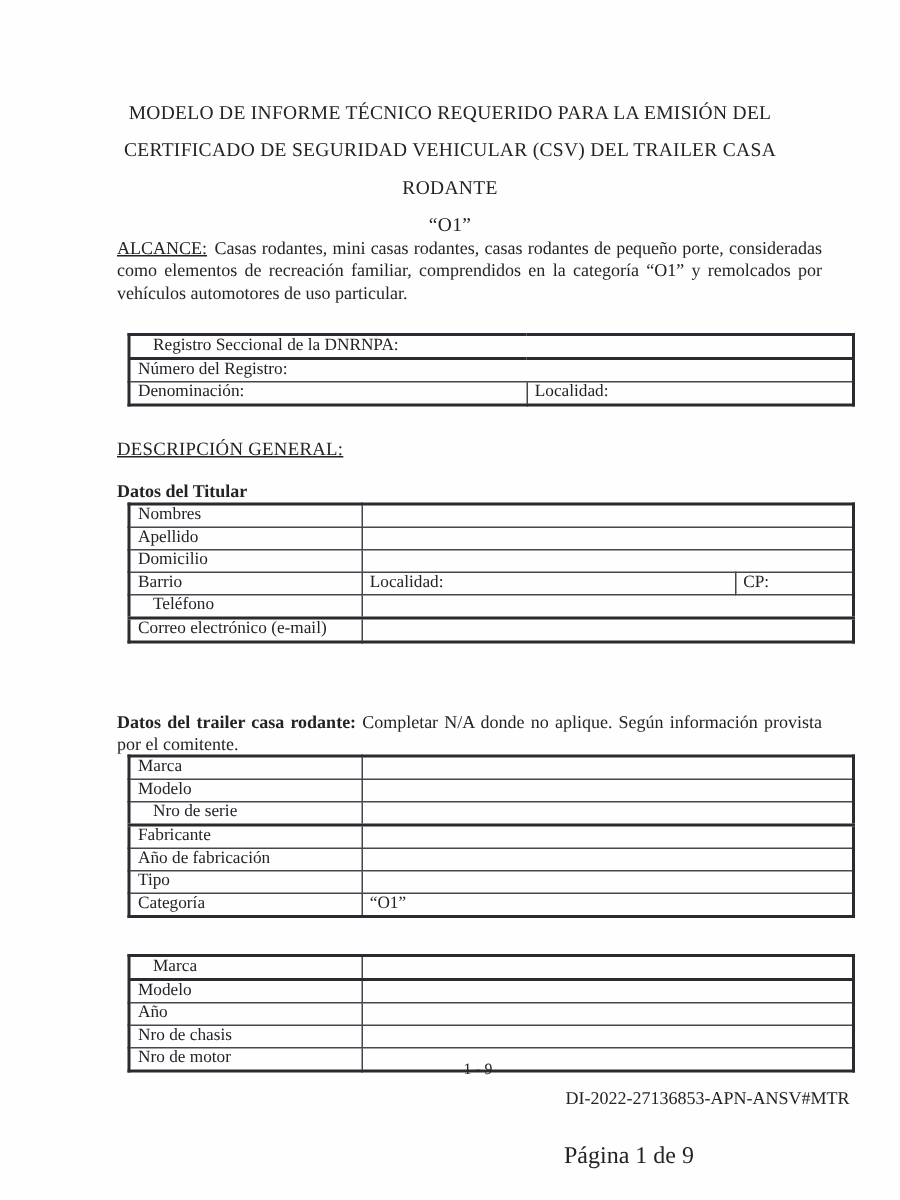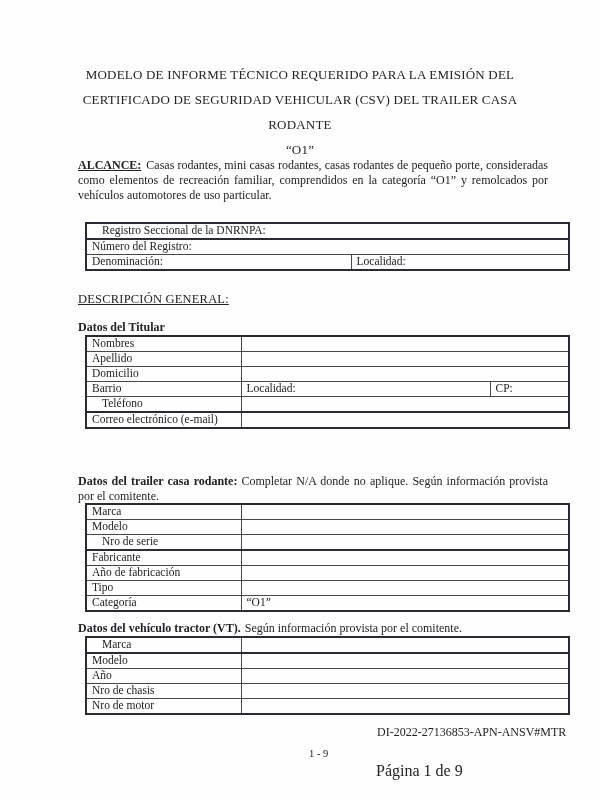--- a/index.html
+++ b/index.html
@@ -17,38 +17,38 @@
   }
   .page{position:absolute;inset:0;background:var(--page_bg);}
   .abs{position:absolute;}
 
   
   .title{left:52px;top:62px;width:496px;text-align:center;
          font-weight:normal;font-size:13px;line-height:25px;letter-spacing:.2px;}
 
   
   .para{left:78px;width:470px;font-size:12px;line-height:15px;text-align:justify;}
-  .lbl-underline{font-weight:bold;text-decoration:underline;margin-right:5px;}
+  .lbl-underline{font-weight:normal;text-decoration:underline;margin-right:5px;}
   .lbl-bold{font-weight:bold;margin-right:4px;}
 
   .heading-ul{left:78px;font-size:12.5px;font-weight:normal;text-decoration:underline;letter-spacing:.2px;}
   .heading-b{left:78px;font-size:12px;font-weight:bold;}
 
   
   table.doc{border-collapse:collapse;table-layout:fixed;width:483px;
             border:2px solid var(--border_outer);}
   table.doc td{border:1px solid var(--border_inner);height:14px;
                font-size:11.5px;line-height:13px;padding:0 2px 1px 5px;
                vertical-align:middle;overflow:hidden;white-space:nowrap;}
   table.t1 td{height:13px;}
   tr.thick td{border-bottom-width:2px;border-bottom-color:var(--border_outer);padding-left:15px;}
 
   
   .doc-id{left:377px;top:725px;font-size:12px;text-align:center;}
-  .page-range{left:309px;top:748px;font-size:10.5px;}
+  .page-range{left:309px;top:708px;font-size:10.5px;}
   .page-num{left:376px;top:762px;font-size:16px;}
 </style>
 </head>
 <body>
 
 <div class="page">
 
   <div class="abs title">
     <div>MODELO DE INFORME TÉCNICO REQUERIDO PARA LA EMISIÓN DEL</div>
     <div>CERTIFICADO DE SEGURIDAD VEHICULAR (CSV) DEL TRAILER CASA RODANTE</div>
@@ -151,23 +151,20 @@
       <td>Tipo</td>
       <td></td>
     </tr>
     <tr>
       <td>Categoría</td>
       <td>“O1”</td>
     </tr>
   </tbody>
     </table>
 
-  <div class="abs para" style="top:621px;">
-    <span class="lbl-bold">Datos del vehículo tractor (VT).</span><span>Según información provista por el comitente.</span>
-  </div>
 
   <table class="doc abs" style="left:85px;top:636px;">
     <colgroup>
         <col style="width:155px">
         <col style="width:328px">
       </colgroup>
     <tbody>
         <tr class="thick">
       <td>Marca</td>
       <td></td>

